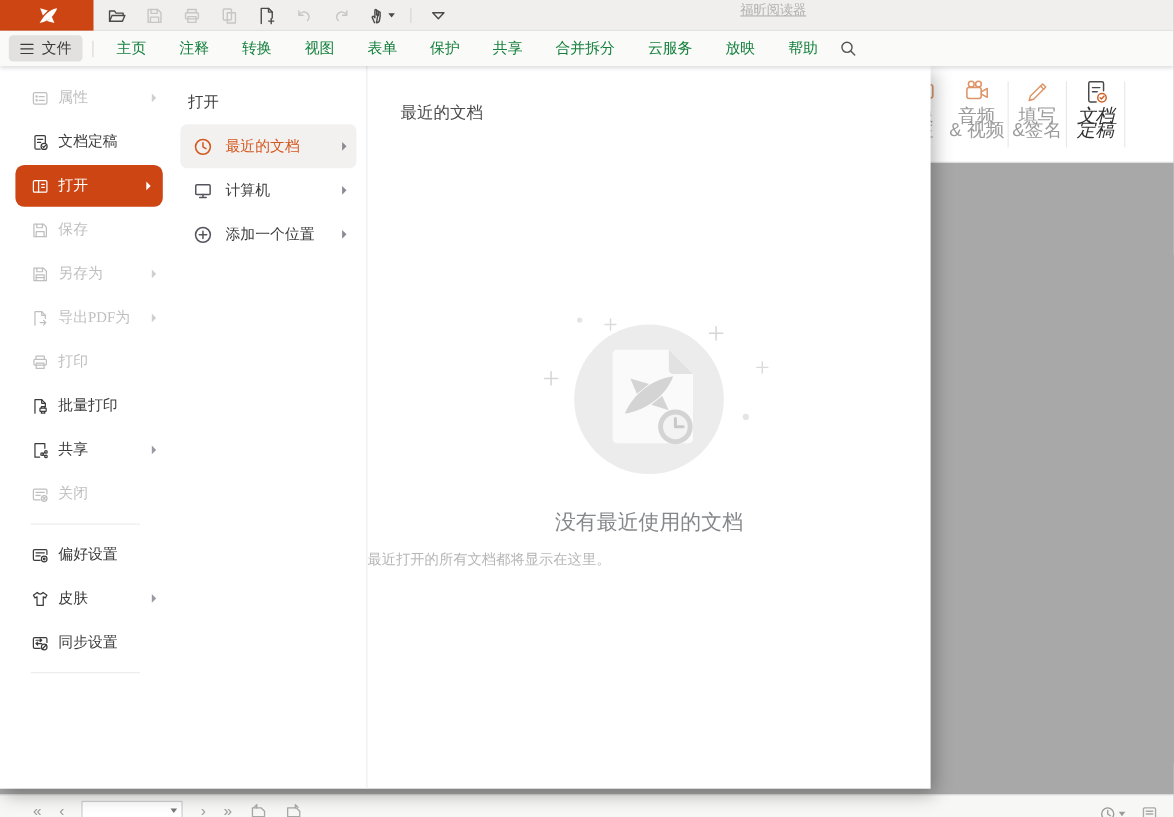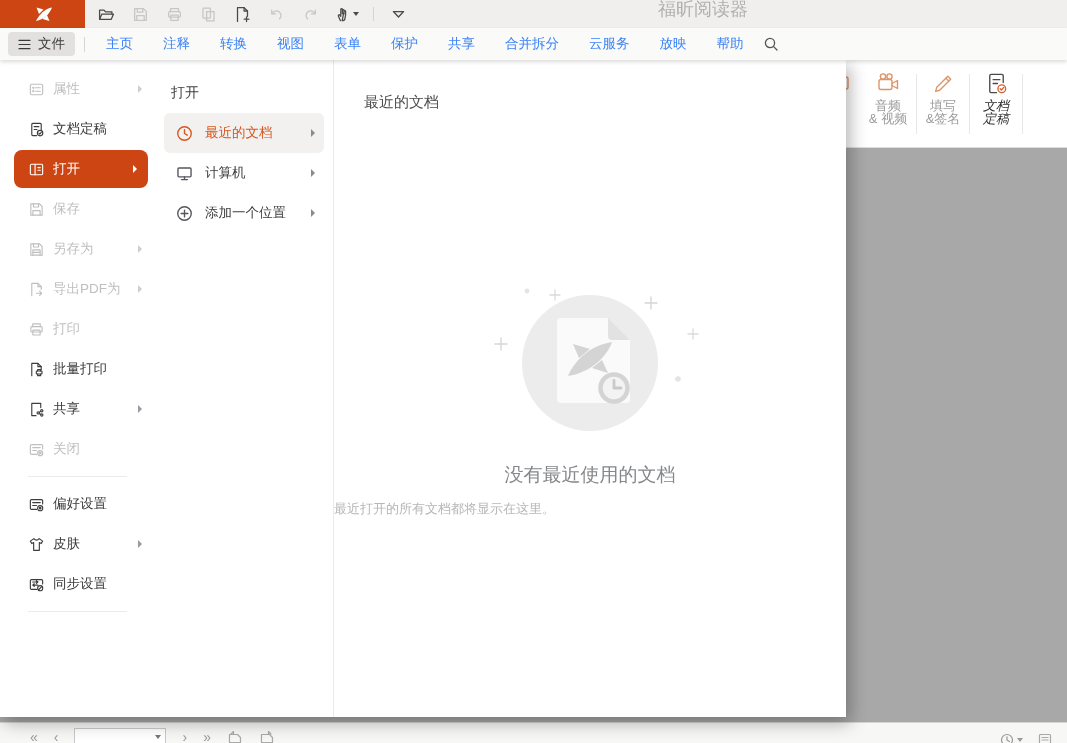--- a/index.html
+++ b/index.html
@@ -14,54 +14,54 @@
 
   
   .titlebar{position:absolute;left:0;top:0;width:1067px;height:28px;background:#f1efee;z-index:6;}
   .logo-block{position:absolute;left:0;top:0;width:85px;height:28px;background:#cc4512;display:flex;align-items:center;justify-content:center;}
   .qat{position:absolute;left:96px;top:0;height:28px;display:flex;align-items:center;gap:14px;}
   .qat-btn{width:20px;height:20px;display:flex;align-items:center;justify-content:center;color:#4a4a4a;}
   .qat-btn.disabled{color:#c6c6c6;}
   .qat-sep{width:1px;height:14px;background:#d6d4d2;}
   .with-caret{display:flex;align-items:center;gap:2px;}
   .caret-down{width:0;height:0;border-left:3.5px solid transparent;border-right:3.5px solid transparent;border-top:4px solid #4a4a4a;}
-  .app-title{position:absolute;left:703px;top:0;height:18px;transform:translateX(-50%);display:flex;align-items:center;color:#b2b0ae;font-size:18px;}
+  .app-title{position:absolute;left:703px;top:0;height:18px;transform:translateX(-50%);display:flex;align-items:center;color:#b2b0ae;font-size:12px;text-decoration:underline;}
 
   
   .menubar{position:absolute;left:0;top:28px;width:1067px;height:32px;background:#fafaf9;z-index:6;box-shadow:0 2px 4px rgba(0,0,0,.14);display:flex;align-items:center;}
   .file-pill{margin-left:8px;height:24px;padding:0 10px;background:#e3e1e0;border-radius:4px;display:flex;align-items:center;gap:7px;color:#3b3b3b;font-size:13.5px;text-align:right;}
   .menubar-vsep{width:1px;height:15px;background:#d8d6d4;margin:0 6px 0 9px;}
   .tabs{display:flex;align-items:center;}
-  .tab{padding:0 15px;font-size:13.5px;color:#3b82f6;line-height:32px;white-space:nowrap;}
+  .tab{padding:0 15px;font-size:13.5px;color:#15803d;line-height:32px;white-space:nowrap;}
   .searchbtn{margin-left:4px;color:#555;}
 
   
   .ribbon{position:absolute;left:0;top:60px;width:1067px;height:87px;background:#ffffff;border-bottom:1px solid #dcdcdc;z-index:1;}
   .rb-btn{position:absolute;top:8px;display:flex;flex-direction:column;align-items:center;gap:3px;}
   .rb-icon{height:28px;display:flex;align-items:flex-end;justify-content:center;color:#dd9568;}
-  .rb-label{font-size:13px;line-height:13px;color:#9b9b9b;text-align:center;white-space:nowrap;}
+  .rb-label{font-size:17px;line-height:13px;color:#9b9b9b;text-align:center;white-space:nowrap;}
   .rb-label.active{color:#2f2f2f;font-style:italic;}
   .rb-sep{position:absolute;top:14px;width:1px;height:60px;background:#e7e7e7;}
 
   
   .canvas{position:absolute;left:0;top:147px;width:1067px;height:575px;background:#a8a8a8;z-index:0;}
   .statusbar{position:absolute;left:0;top:722px;width:1067px;height:21px;background:#f7f7f6;border-top:1px solid #d5d5d5;z-index:2;overflow:hidden;}
   .sb-left{position:absolute;left:30px;top:5px;display:flex;align-items:center;gap:16px;color:#9a9a9a;}
   .sb-nav{font-size:14px;line-height:16px;color:#9a9a9a;}
   .sb-combo{width:92px;height:18px;background:#fff;border:1px solid #c9c9c9;display:flex;align-items:center;justify-content:flex-end;padding-right:4px;box-sizing:border-box;}
   .sb-combo .caret-down{border-top-color:#777;}
   .sb-ic{color:#a9a9a9;}
   .sb-right{position:absolute;right:14px;top:9px;display:flex;align-items:center;gap:14px;color:#9a9a9a;}
 
   
   .overlay{position:absolute;left:0;top:60px;width:846px;height:657px;background:#fff;z-index:4;box-shadow:4px 6px 16px rgba(0,0,0,.3);display:flex;}
   .sidebar{width:155px;box-sizing:border-box;padding-top:9px;flex:none;}
   .sb-item{height:40px;display:flex;align-items:center;position:relative;color:#3c3c3c;font-size:13.5px;}
   .sb-item .itm-icon{position:absolute;left:27px;width:18px;height:18px;display:flex;align-items:center;justify-content:center;}
-  .sb-item .itm-label{position:absolute;left:53px;white-space:nowrap;}
+  .sb-item .itm-label{position:absolute;left:53px;white-space:nowrap;font-family:Liberation Serif, serif;}
   .sb-item .itm-arrow{position:absolute;right:13px;width:0;height:0;border-left:4px solid #9a9aa2;border-top:4px solid transparent;border-bottom:4px solid transparent;}
   .sb-item.disabled{color:#bfbfbf;}
   .sb-item.disabled .itm-arrow{border-left-color:#cfcfcf;}
   .sb-item.selected{margin:1px 7px 1px 14px;height:38px;background:#cc4512;border-radius:8px;color:#fff;}
   .sb-item.selected .itm-icon{left:13px;}
   .sb-item.selected .itm-label{left:39px;}
   .sb-item.selected .itm-arrow{border-left-color:#fff;right:11px;}
   .sb-divider{border-top:1px solid #eceaea;margin:7px 28px 7px 28px;}
 
   .midpanel{width:179px;box-sizing:border-box;border-right:1px solid #ebebeb;flex:none;position:relative;}

